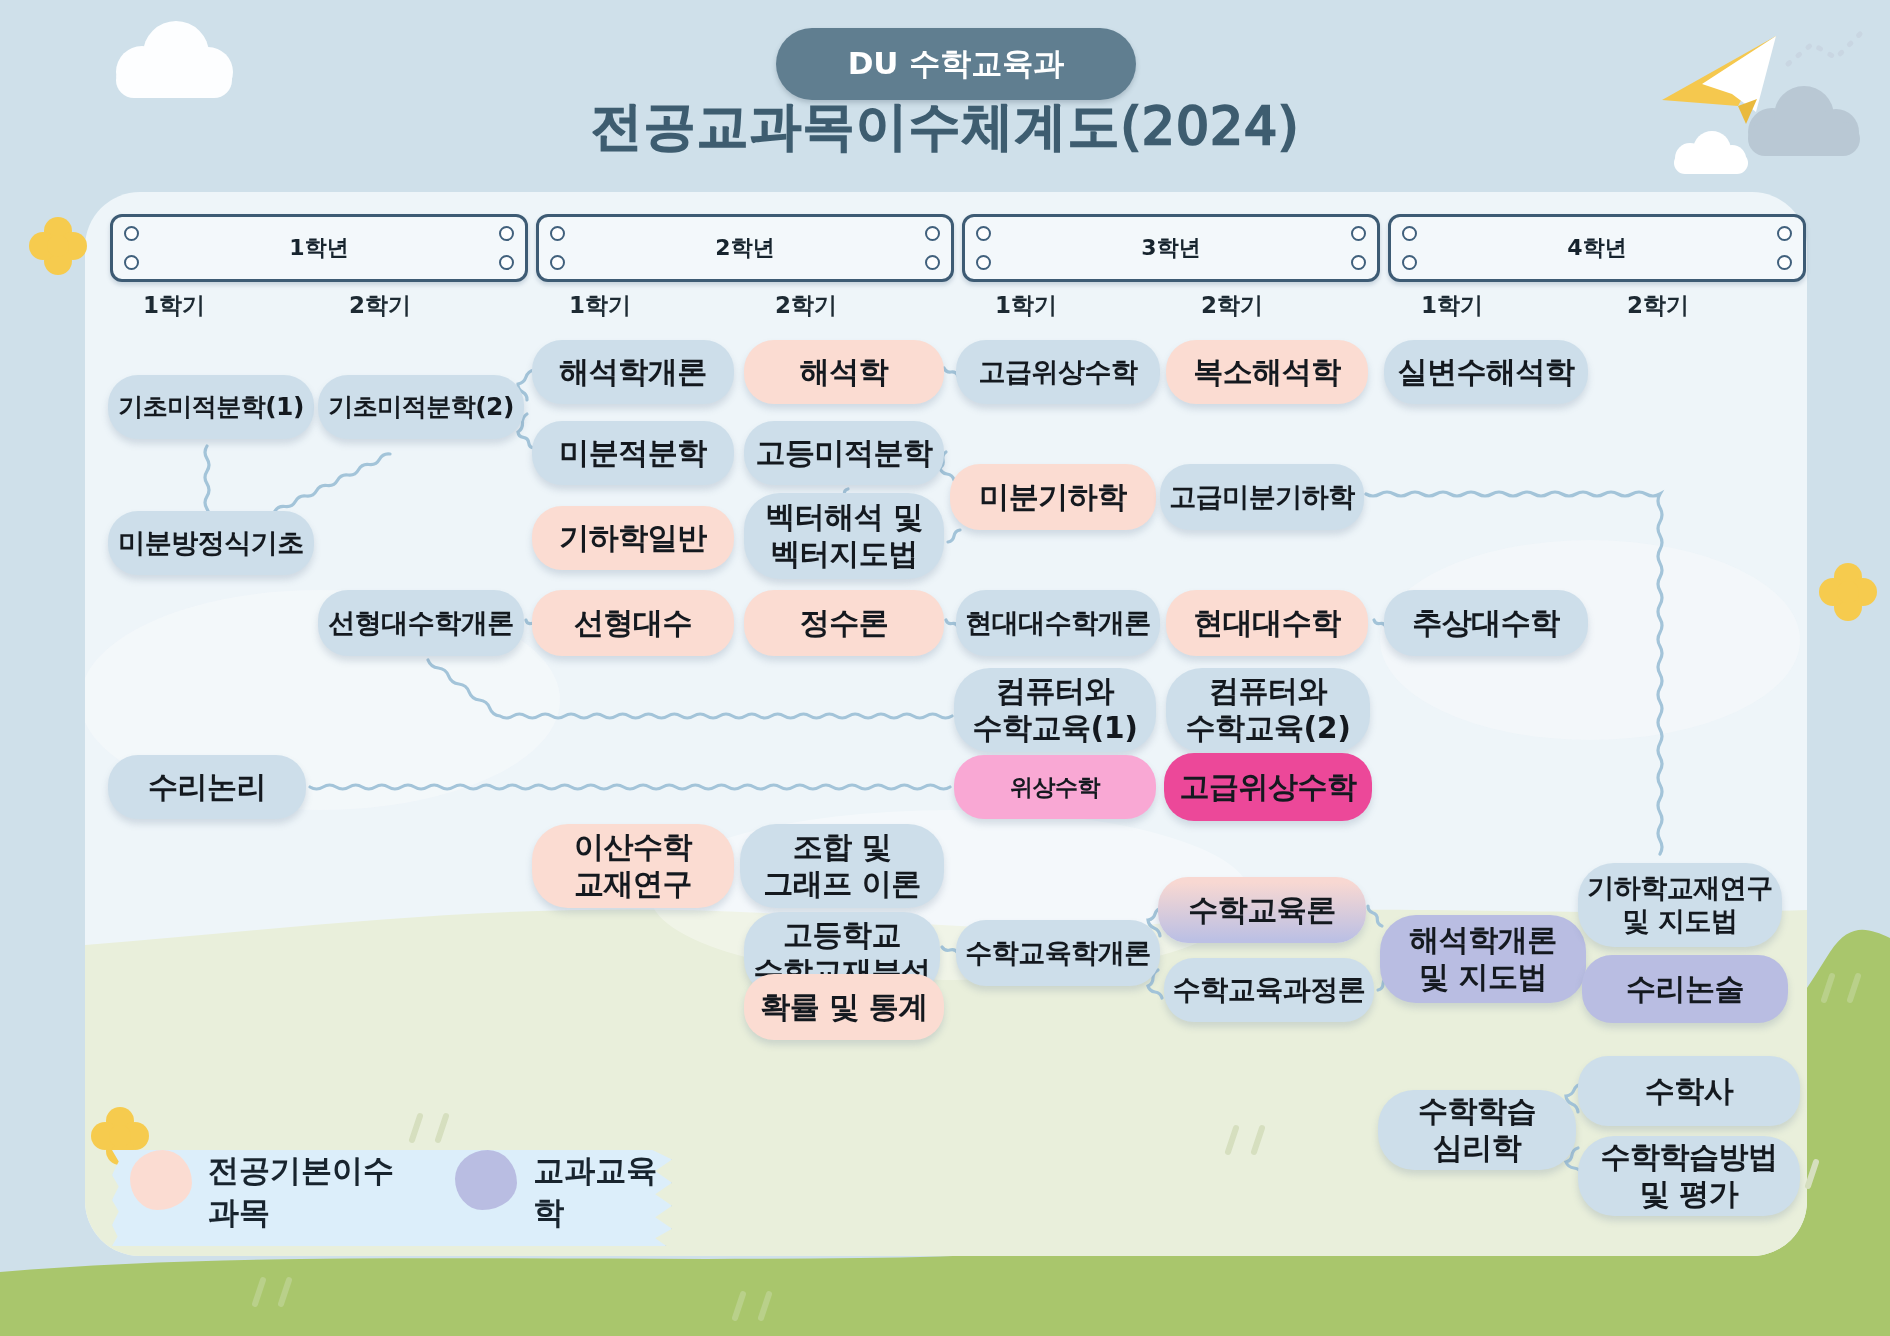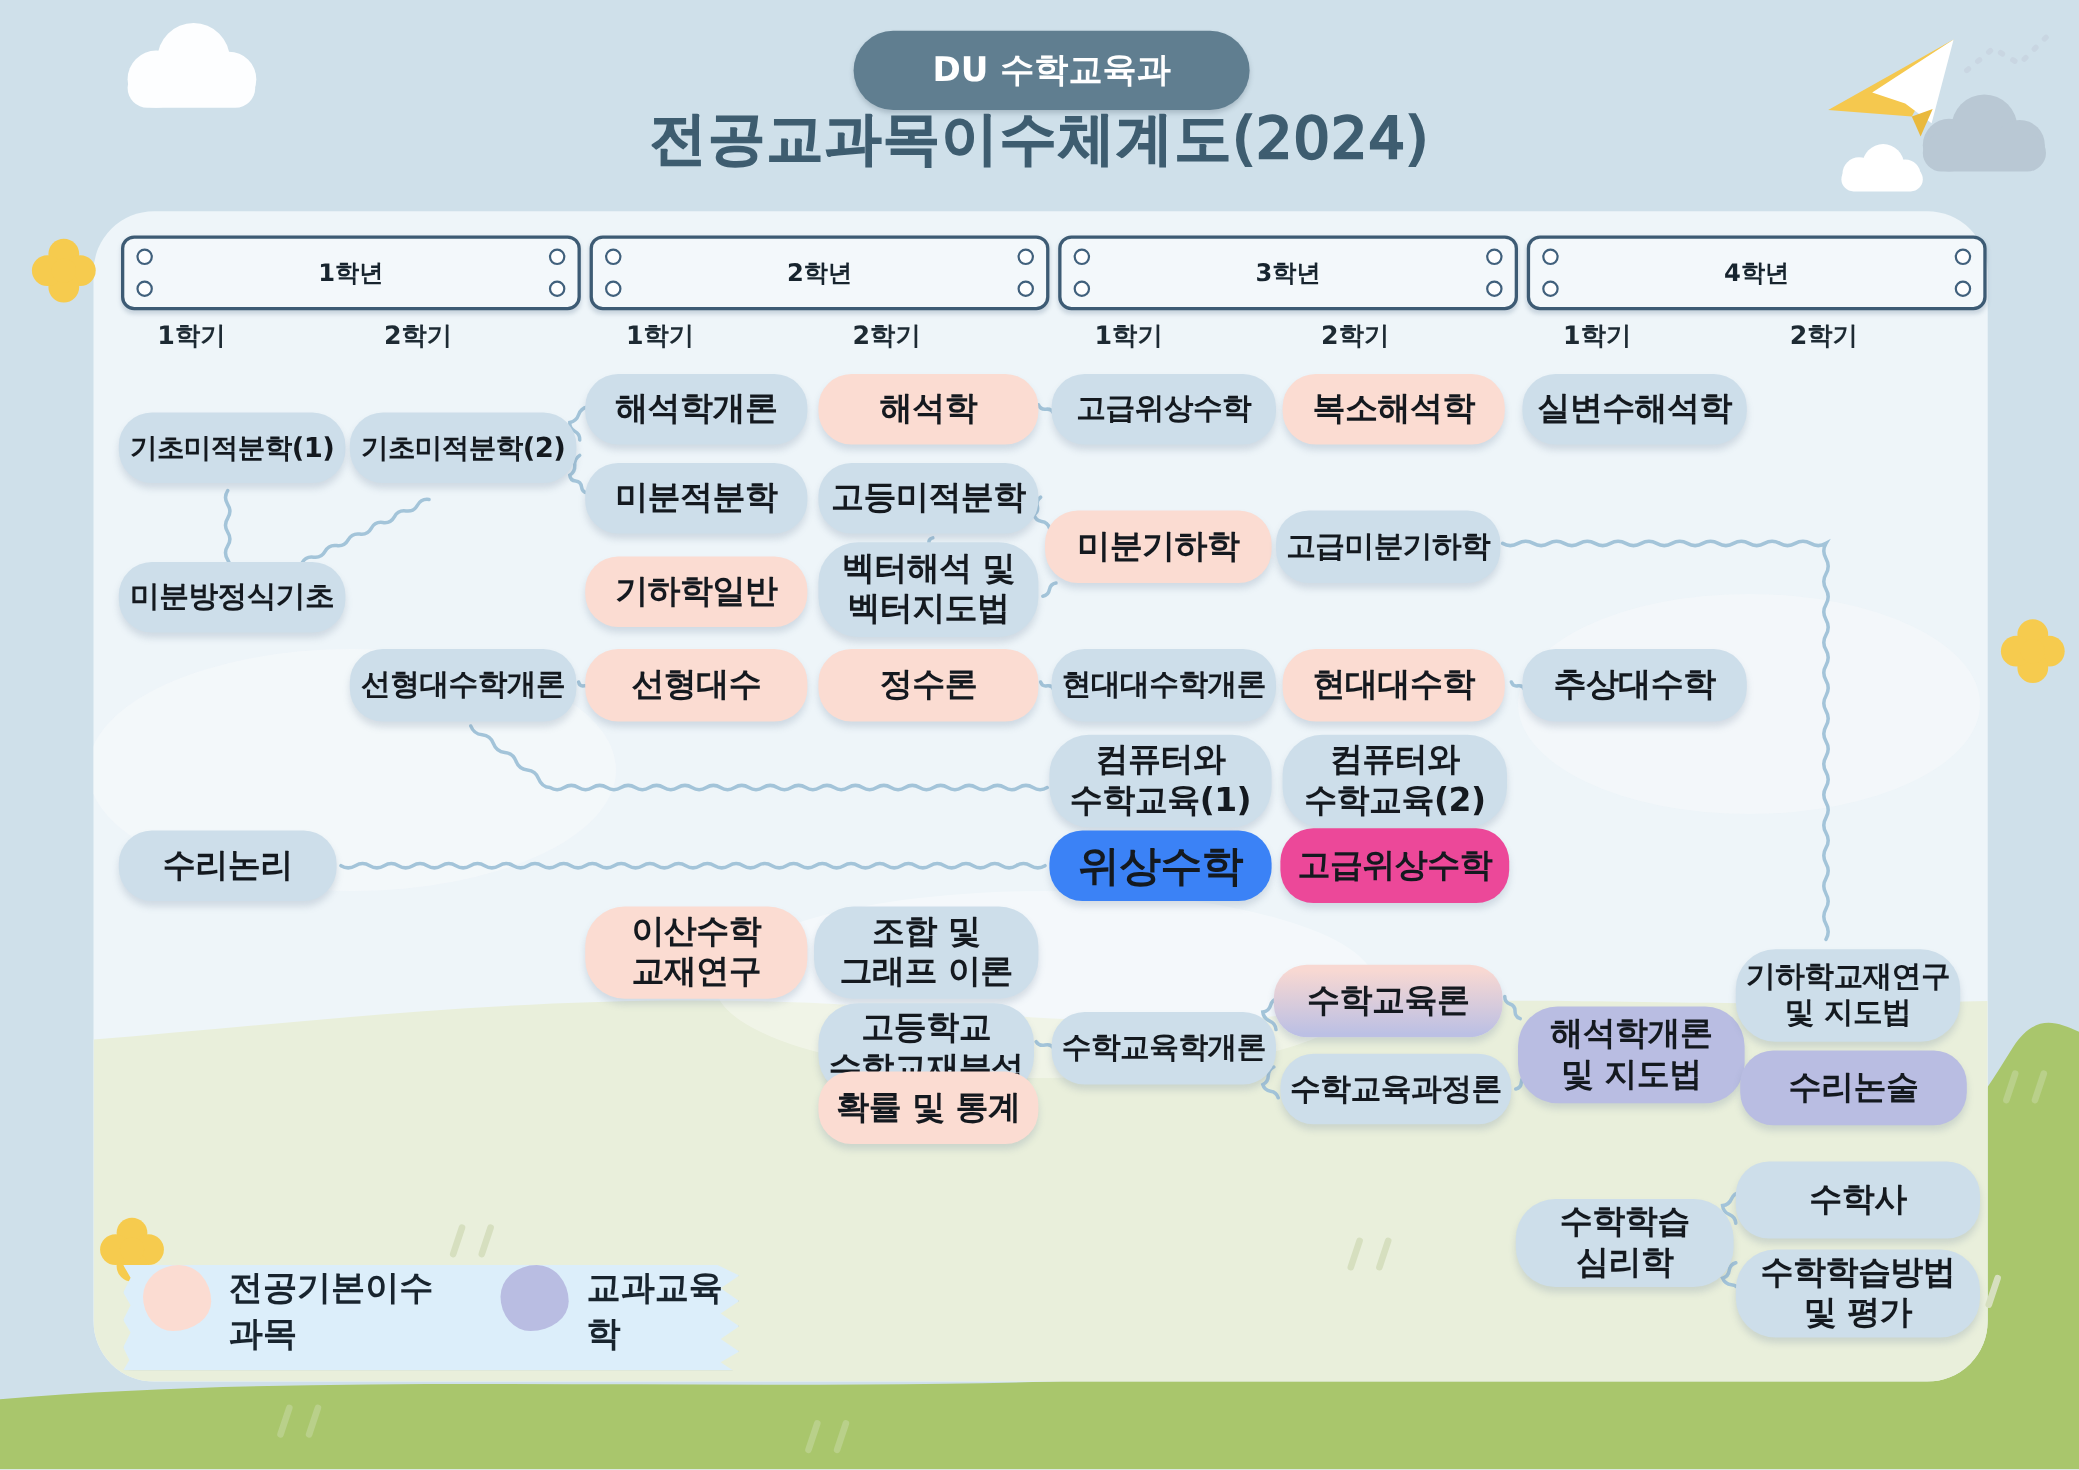--- a/index.html
+++ b/index.html
@@ -202,21 +202,21 @@
 벡터지도법</div>
       <div class="bubble" style="left: 532px; top: 590px; width: 202px; height: 66px; border-radius: 30px; background: rgb(251, 220, 210); font-size: 30px;">선형대수</div>
       <div class="bubble" style="left: 744px; top: 590px; width: 200px; height: 66px; border-radius: 30px; background: rgb(251, 220, 210); font-size: 30px;">정수론</div>
       <div class="bubble" style="left: 956px; top: 590px; width: 204px; height: 66px; border-radius: 30px; background: rgb(205, 222, 234); font-size: 27px;">현대대수학개론</div>
       <div class="bubble" style="left: 1166px; top: 590px; width: 202px; height: 66px; border-radius: 30px; background: rgb(251, 220, 210); font-size: 30px;">현대대수학</div>
       <div class="bubble" style="left: 1384px; top: 590px; width: 204px; height: 66px; border-radius: 30px; background: rgb(205, 222, 234); font-size: 30px;">추상대수학</div>
       <div class="bubble" style="left: 954px; top: 668px; width: 202px; height: 84px; border-radius: 36px; background: rgb(205, 222, 234); font-size: 30px;">컴퓨터와
 수학교육(1)</div>
       <div class="bubble" style="left: 1166px; top: 668px; width: 204px; height: 84px; border-radius: 36px; background: rgb(205, 222, 234); font-size: 30px;">컴퓨터와
 수학교육(2)</div>
-      <div class="bubble" style="left: 954px; top: 755px; width: 202px; height: 64px; border-radius: 30px; background: #3b82f6; font-size: 38px;">위상수학</div>
+      <div class="bubble" style="left: 954px; top: 755px; width: 202px; height: 64px; border-radius: 30px; background: #f9a8d4; font-size: 23px;">위상수학</div>
       <div class="bubble" style="left: 1164px; top: 753px; width: 208px; height: 68px; border-radius: 30px; background: #ec4899; font-size: 30px;">고급위상수학</div>
       <div class="bubble" style="left: 532px; top: 824px; width: 202px; height: 84px; border-radius: 36px; background: rgb(251, 220, 210); font-size: 30px;">이산수학
 교재연구</div>
       <div class="bubble" style="left: 740px; top: 824px; width: 204px; height: 84px; border-radius: 36px; background: rgb(205, 222, 234); font-size: 30px;">조합 및
 그래프 이론</div>
       <div class="bubble" style="left: 1158px; top: 877px; width: 208px; height: 66px; border-radius: 30px; background: linear-gradient(rgb(248, 216, 210) 8%, rgb(188, 192, 228) 95%); font-size: 30px;">수학교육론</div>
       <div class="bubble" style="left: 744px; top: 912px; width: 196px; height: 84px; border-radius: 36px; background: rgb(205, 222, 234); font-size: 30px;">고등학교
 수학교재분석</div>
       <div class="bubble" style="left: 956px; top: 920px; width: 204px; height: 66px; border-radius: 30px; background: rgb(205, 222, 234); font-size: 27px;">수학교육학개론</div>
       <div class="bubble" style="left: 1164px; top: 958px; width: 210px; height: 64px; border-radius: 30px; background: rgb(205, 222, 234); font-size: 28px;">수학교육과정론</div>

